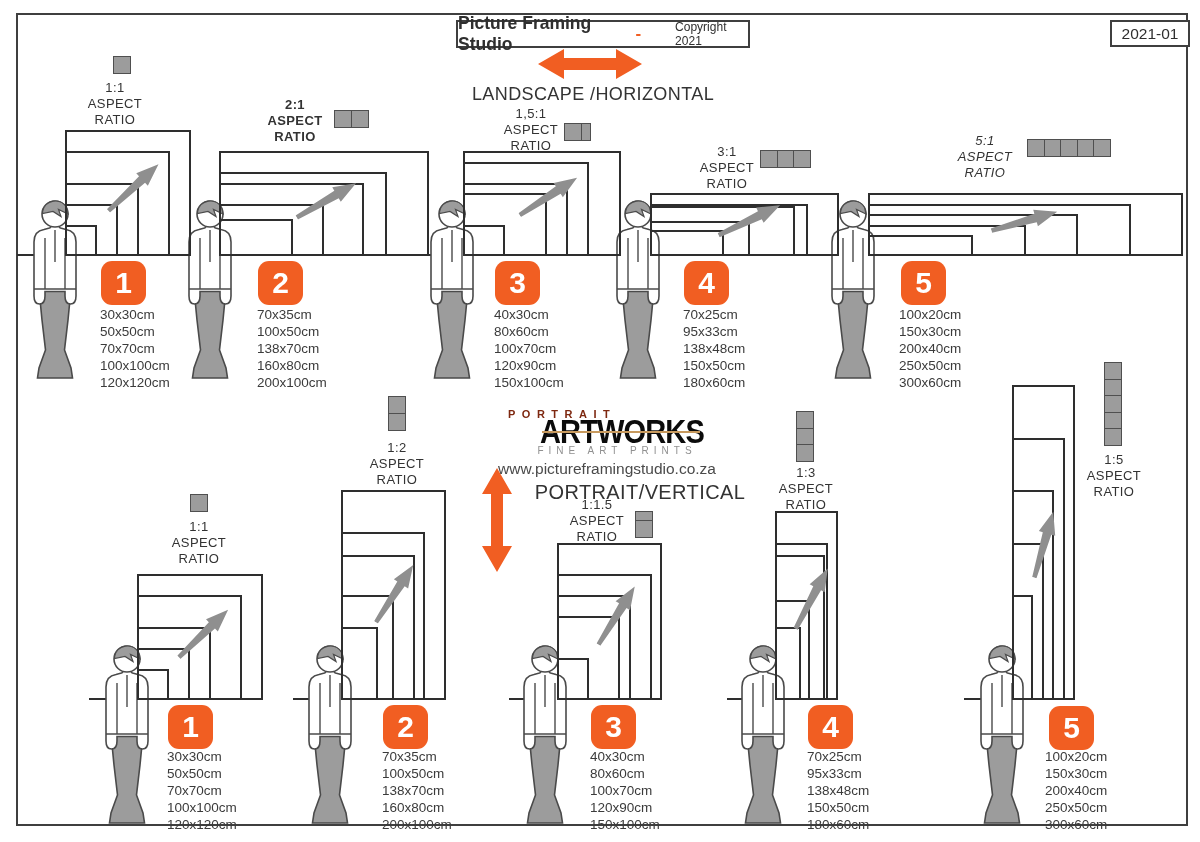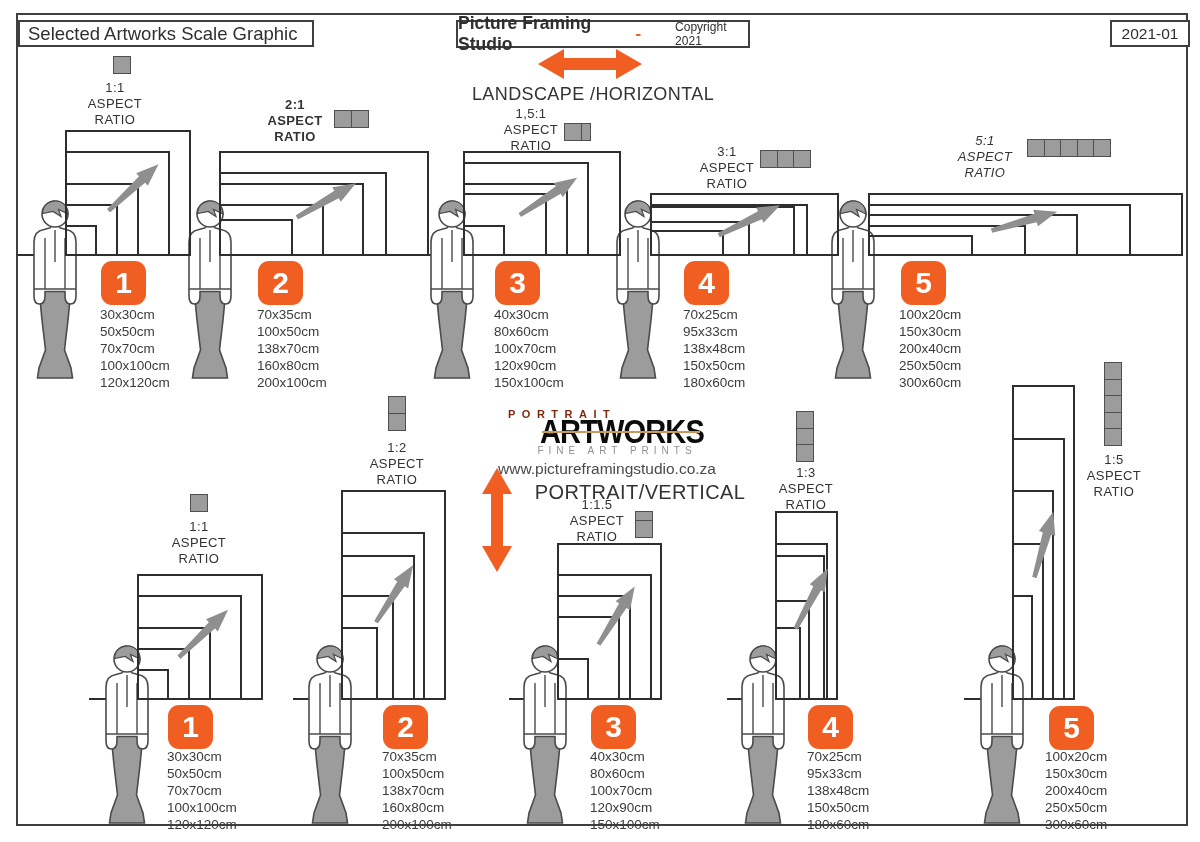--- a/index.html
+++ b/index.html
@@ -55,23 +55,20 @@
     display:flex;align-items:center;justify-content:center;font-size:30px;font-weight:bold;z-index:5;}
   .size-list{font-size:13.5px;line-height:17px;color:var(--text);white-space:nowrap;z-index:5;}
 </style>
 </head>
 <body>
 
 <div id="canvas">
 
   <div class="abs" id="outer-border"></div>
 
-  <div class="abs hbox" id="box-left">
-    <span>Selected Artworks Scale Graphic</span>
-  </div>
 
   <div class="abs hbox" id="box-center">
     <span class="t1">Picture Framing Studio</span>
     <span class="dash">-</span>
     <span class="t2">Copyright 2021</span>
   </div>
 
   <div class="abs hbox" id="box-right">
     <span>2021-01</span>
   </div>

